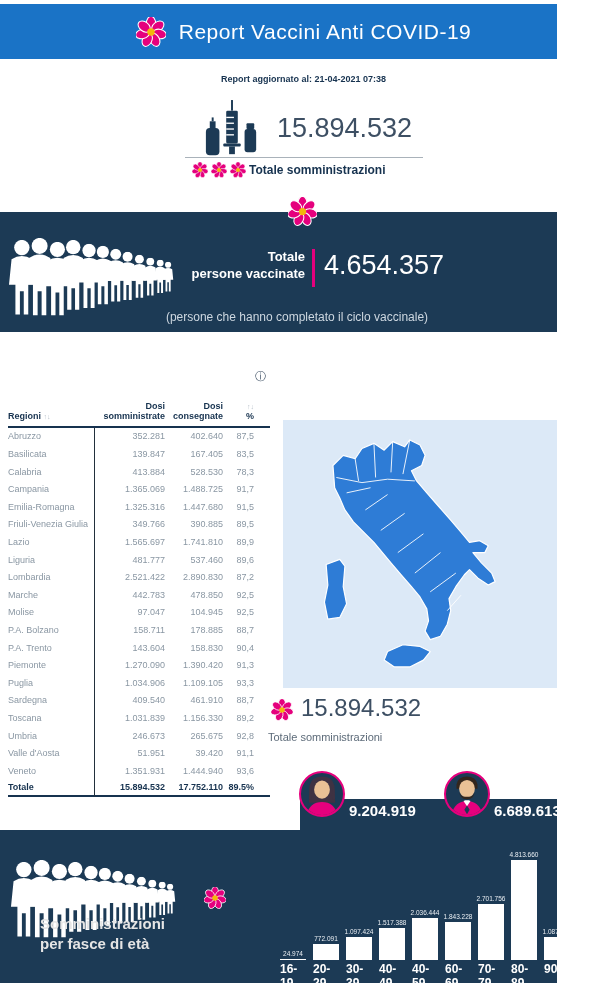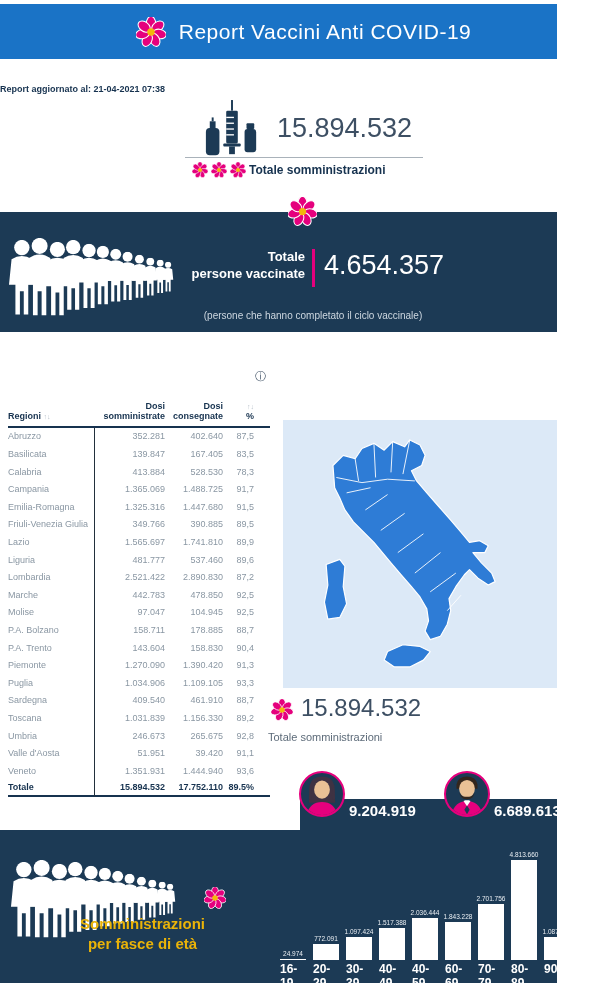--- a/index.html
+++ b/index.html
@@ -9,21 +9,21 @@
     font-family:"Liberation Sans", sans-serif; background:#fff;
   }
   
   .header {
     position:absolute; left:0; top:4px; width:607px; height:55px;
     background:#1a73c6; display:flex; align-items:center; justify-content:center; gap:13px;
   }
   .header .title { color:#fff; font-size:21px; font-weight:400; letter-spacing:.5px; }
   .flower { display:inline-block; }
   .updated {
-    position:absolute; left:0; top:84px; width:607px; text-align:left;
+    position:absolute; left:0; top:74px; width:607px; text-align:center;
     font-size:9px; font-weight:bold; color:#16324f;
   }
   
   .syringe-wrap { position:absolute; left:203px; top:99px; }
   .total-admin-value {
     position:absolute; left:277px; top:113px; font-size:27px; color:#3d4f63; font-weight:400;
   }
   .total-admin-rule { position:absolute; left:185px; top:157px; width:238px; height:1px; background:#a9b2ba; }
   .flowers-row { position:absolute; left:192px; top:162px; display:flex; gap:3px; }
   .total-admin-label {
@@ -33,22 +33,22 @@
   .banner { position:absolute; left:0; top:212px; width:607px; height:120px; background:#1c3a55; }
   .banner-flower { position:absolute; left:288px; top:197px; z-index:3; }
   .crowd-banner { position:absolute; left:8px; top:222px; z-index:2; }
   .vacc-label {
     position:absolute; left:170px; top:249px; width:135px; text-align:right;
     color:#fff; font-size:13px; font-weight:bold; line-height:1.3; z-index:2;
   }
   .vacc-sep { position:absolute; left:312px; top:249px; width:3px; height:38px; background:#e5007d; z-index:2; }
   .vacc-value { position:absolute; left:324px; top:250px; color:#fff; font-size:27px; font-weight:400; z-index:2;text-align:right; }
   .vacc-note {
-    position:absolute; left:148px; top:310px; width:330px; text-align:center;
-    color:#cdd7e0; font-size:10px; z-index:2;
+    position:absolute; left:132px; top:310px; width:330px; text-align:center;
+    color:#cdd7e0; font-size:12px; z-index:2;
   }
   .focus-icon { position:absolute; left:570px; top:333px; width:16px; height:16px; color:#14212e; }
   
   .table-panel { position:absolute; left:8px; top:357px; width:262px; }
   .t-head { display:grid; grid-template-columns:84px 73px 58px 31px; align-items:end;
             border-bottom:2px solid #16324f; padding-bottom:4px; min-height:34px; }
   .t-head .h { font-size:9px; font-weight:bold; color:#16324f; line-height:1.15; }
   .t-head .h.num { text-align:right;margin-top:44px; }
   .sort { font-size:7px; color:#b6bfc8; font-weight:normal; }
   .t-info { position:absolute; left:247px; top:12px; font-size:11px; color:#3d4f63; }
@@ -78,22 +78,22 @@
             border:2px solid #e5007d; overflow:hidden; background:#1c3a55; z-index:4; }
   .avatar-female { left:299px; top:771px; }
   .avatar-male { left:444px; top:771px; }
   .gender-value { position:absolute; top:802px; color:#fff; font-size:15px; font-weight:bold; z-index:5; }
   .gender-female-value { left:349px;text-align:center; }
   .gender-male-value { left:494px; }
   
   .age-section { position:absolute; left:0; top:830px; width:607px; height:153px; background:#1c3a55; }
   .crowd-age { position:absolute; left:10px; top:14px; }
   .age-flower { position:absolute; left:204px; top:57px; }
-  .age-heading { position:absolute; left:40px; top:84px; width:205px; text-align:center;
-                 color:#eab308; font-size:15px; font-weight:bold; line-height:1.35; }
+  .age-heading { position:absolute; left:40px; top:84px; width:205px; text-align:left;
+                 color:#e5e5e5; font-size:15px; font-weight:bold; line-height:1.35; }
   .age-chart { position:absolute; left:280px; top:22px; width:292px; height:108px;
                display:flex; align-items:flex-end; gap:7px; }
   .bar-wrap { width:26px; display:flex; flex-direction:column; align-items:center; justify-content:flex-end; }
   .bar-val { font-size:6.5px; color:#e9eef3; margin-bottom:2px; white-space:nowrap; }
   .bar { width:26px; background:#fff; min-height:1.5px; }
   .age-labels { position:absolute; left:280px; top:132px; width:292px; display:flex; gap:7px; }
   .age-label { width:26px; text-align:left; color:#fff; font-size:12px; font-weight:bold; }
   svg .navy { fill:#1c3a55; }
 </style>
 </head>

